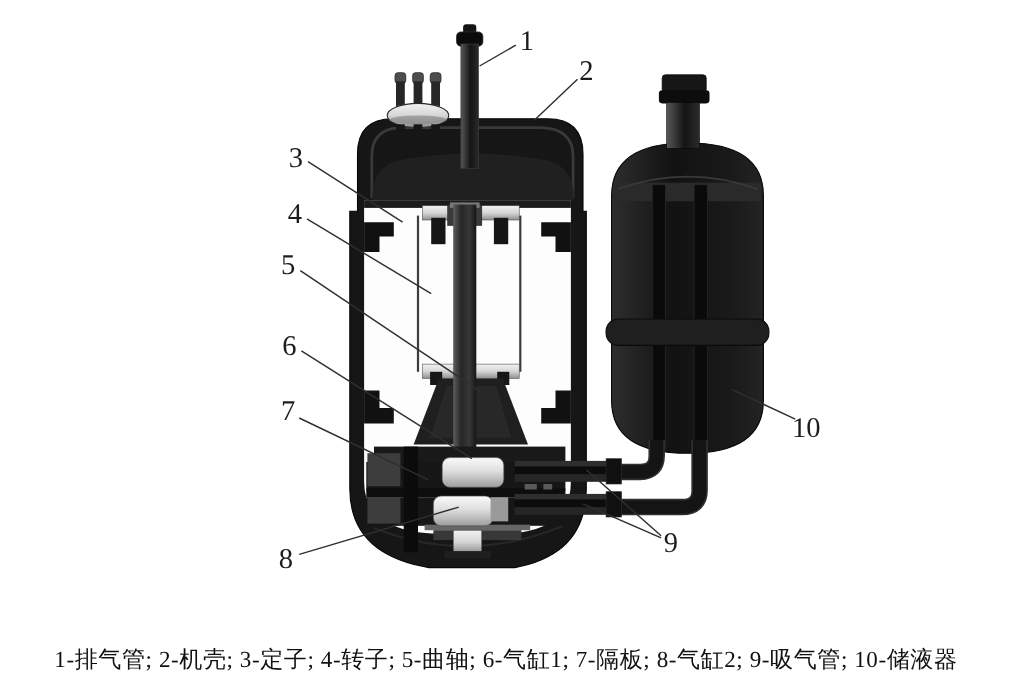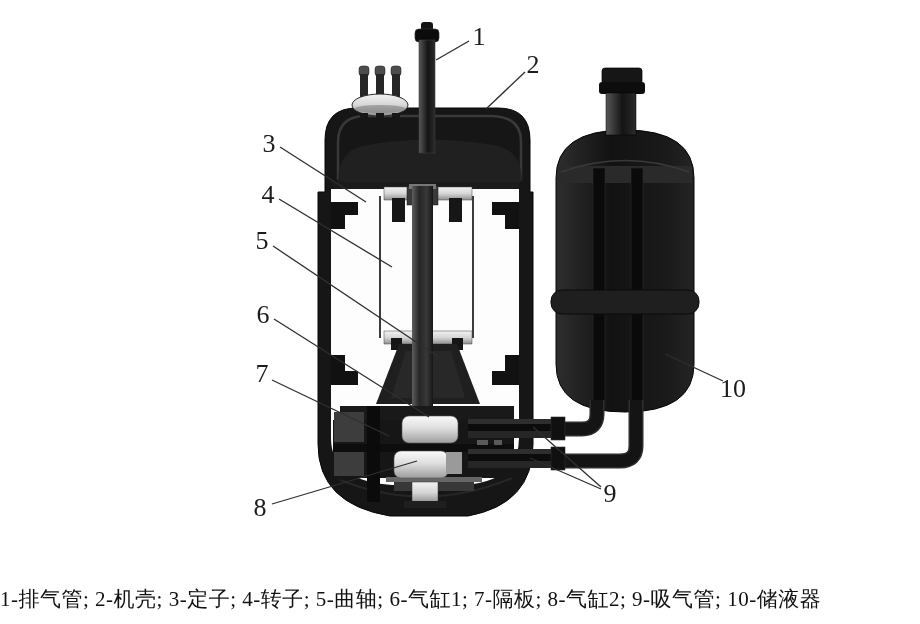--- a/index.html
+++ b/index.html
@@ -1,20 +1,20 @@
 <!DOCTYPE html>
 <html><head>
 <meta charset="utf-8">
 <style>
   html,body{margin:0;padding:0;background:#ffffff;}
   #stage{position:relative;width:920px;height:624px;background:#ffffff;overflow:hidden;
          font-family:"Liberation Serif","DejaVu Serif",serif;}
   #figure-svg{position:absolute;left:0;top:0;}
   .callout-num{font-family:"Liberation Serif","DejaVu Serif",serif;font-size:26px;fill:#1c1c1c;}
-  #caption{position:absolute;left:0;top:585px;width:920px;
+  #caption{position:absolute;left:0;top:585px;width:920px;text-align:center;
            font-size:21px;color:#111;letter-spacing:0.5px;white-space:nowrap;}
 </style>
 </head>
 <body>
 
 <div id="stage">
   <svg id="figure-svg" width="920" height="624" viewBox="0 0 920 624" xmlns="http://www.w3.org/2000/svg">
     <defs>
       <linearGradient id="gradRing" x1="0" y1="0" x2="0" y2="1">
         <stop offset="0" stop-color="#f2f2f2"></stop>

